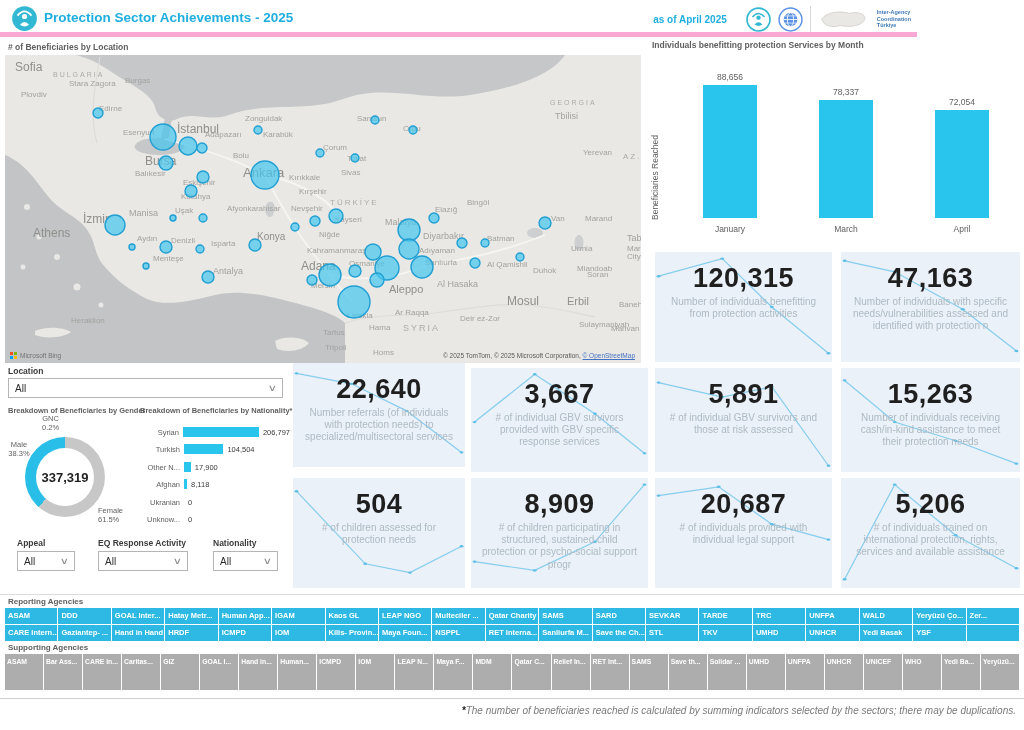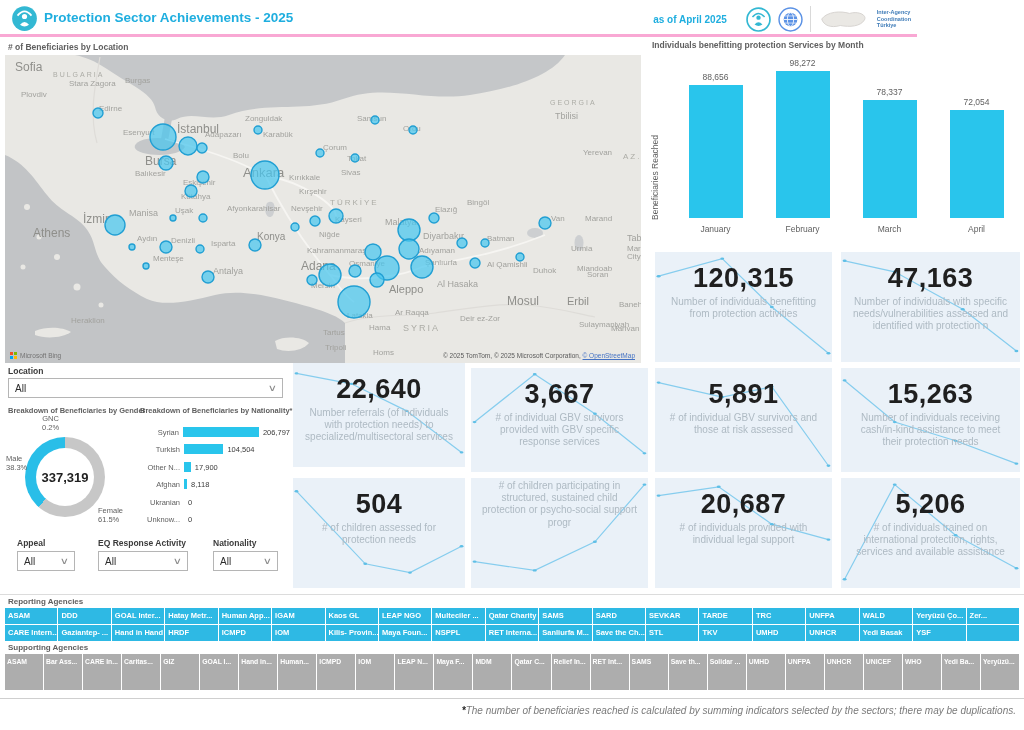--- a/index.html
+++ b/index.html
@@ -1,21 +1,21 @@
 <!DOCTYPE html>
 <html><head>
 <meta charset="utf-8">
 <style>
   * { box-sizing: border-box; margin: 0; padding: 0; }
   html,body { width:1024px; height:730px; background:#fff; font-family:"Liberation Sans", sans-serif; overflow:hidden; }
   #app { position:relative; width:1024px; height:730px; background:#fff; }
   .abs { position:absolute; }
 
   
-  .header { position:absolute; left:0; top:0; width:917px; height:37px; border-bottom:3px solid #f9a8d4; background:#fff; }
+  .header { position:absolute; left:0; top:0; width:917px; height:37px; border-bottom:5px solid #f9a8d4; background:#fff; }
   .hdr-title { position:absolute; left:44px; top:10px; font-size:13.5px; font-weight:700; color:#1FAEDF; }
   .hdr-right { position:absolute; right:6px; top:3px; height:32px; display:flex; align-items:center; gap:7px; }
   .asof { font-size:10px; font-weight:700; color:#1FAEDF; margin-right:12px;text-align:center; }
   .vsep { width:1px; height:26px; background:#d9d9d9; }
   .org-lines { font-size:5.5px; font-weight:700; color:#3F7CB8; line-height:6.5px; }
 
   
   .ptitle { font-size:8.5px; font-weight:700; color:#5f5f5f; white-space:nowrap; }
 
   
@@ -296,25 +296,20 @@
   <div class="chart">
     <div class="ptitle">Individuals benefitting protection Services by Month</div>
     <div class="ylab">Beneficiaries Reached</div>
     <div class="bars" id="monthly-bars">
         <div class="bar-col">
           <div class="bar-val">88,656</div>
           <div class="bar-rect" style="height: 133.5px; background: rgb(41, 197, 236);"></div>
           <div class="bar-month">January</div>
         </div>
         <div class="bar-col">
-          <div class="bar-val">98,272</div>
-          <div class="bar-rect" style="height: 148px; background: rgb(41, 197, 236);"></div>
-          <div class="bar-month">February</div>
-        </div>
-        <div class="bar-col">
           <div class="bar-val">78,337</div>
           <div class="bar-rect" style="height: 118px; background: rgb(41, 197, 236);"></div>
           <div class="bar-month">March</div>
         </div>
         <div class="bar-col">
           <div class="bar-val">72,054</div>
           <div class="bar-rect" style="height: 108.5px; background: rgb(41, 197, 236);"></div>
           <div class="bar-month">April</div>
         </div>
       </div>
@@ -331,21 +326,21 @@
 
   <div class="donut-wrap">
     <div class="ring" id="gender-ring" style="background: conic-gradient(rgb(199, 199, 199) 0%, rgb(199, 199, 199) 61.5%, rgb(41, 190, 232) 61.5%, rgb(41, 190, 232) 99.8%, rgb(143, 217, 241) 99.8%, rgb(143, 217, 241) 100%);"></div>
     <div class="hole">
       <span class="donut-total">337,319</span>
     </div>
     <div class="dlab" style="left:36px;top:0;text-align:center">
       <div>GNC</div>
       <div>0.2%</div>
     </div>
-    <div class="dlab" style="left:0;top:40px;text-align:left;width:26px">
+    <div class="dlab" style="left:0;top:26px;text-align:center;width:26px">
       <div>Male</div>
       <div>38.3%</div>
     </div>
     <div class="dlab" style="left:92px;top:92px">
       <div>Female</div>
       <div>61.5%</div>
     </div>
   </div>
 
   <div class="nat-chart" id="nat-chart">
@@ -557,20 +552,21 @@
       <div class="kpi-label"># of children assessed for protection needs</div>
     </div>
     <div class="kpi" style="left: 471px; top: 478px; width: 177px; height: 110px;">
       <svg class="spark" viewBox="0 0 100 100" preserveAspectRatio="none">
         <polyline points="2,76 36,84 70,58 98,6" fill="none" stroke="#86CDEE" stroke-width="1.2" vector-effect="non-scaling-stroke"></polyline>
         <circle cx="2" cy="76" r="1.1" fill="#5FBFE6"></circle>
         <circle cx="36" cy="84" r="1.1" fill="#5FBFE6"></circle>
         <circle cx="70" cy="58" r="1.1" fill="#5FBFE6"></circle>
         <circle cx="98" cy="6" r="1.1" fill="#5FBFE6"></circle>
       </svg>
+      <div class="kpi-value">8,909</div>
       <div class="kpi-label"># of children participating in structured, sustained child protection or psycho-social support progr</div>
     </div>
     <div class="kpi" style="left: 655px; top: 478px; width: 177px; height: 110px;">
       <svg class="spark" viewBox="0 0 100 100" preserveAspectRatio="none">
         <polyline points="2,16 36,8 66,42 98,56" fill="none" stroke="#86CDEE" stroke-width="1.2" vector-effect="non-scaling-stroke"></polyline>
         <circle cx="2" cy="16" r="1.1" fill="#5FBFE6"></circle>
         <circle cx="36" cy="8" r="1.1" fill="#5FBFE6"></circle>
         <circle cx="66" cy="42" r="1.1" fill="#5FBFE6"></circle>
         <circle cx="98" cy="56" r="1.1" fill="#5FBFE6"></circle>
       </svg>

